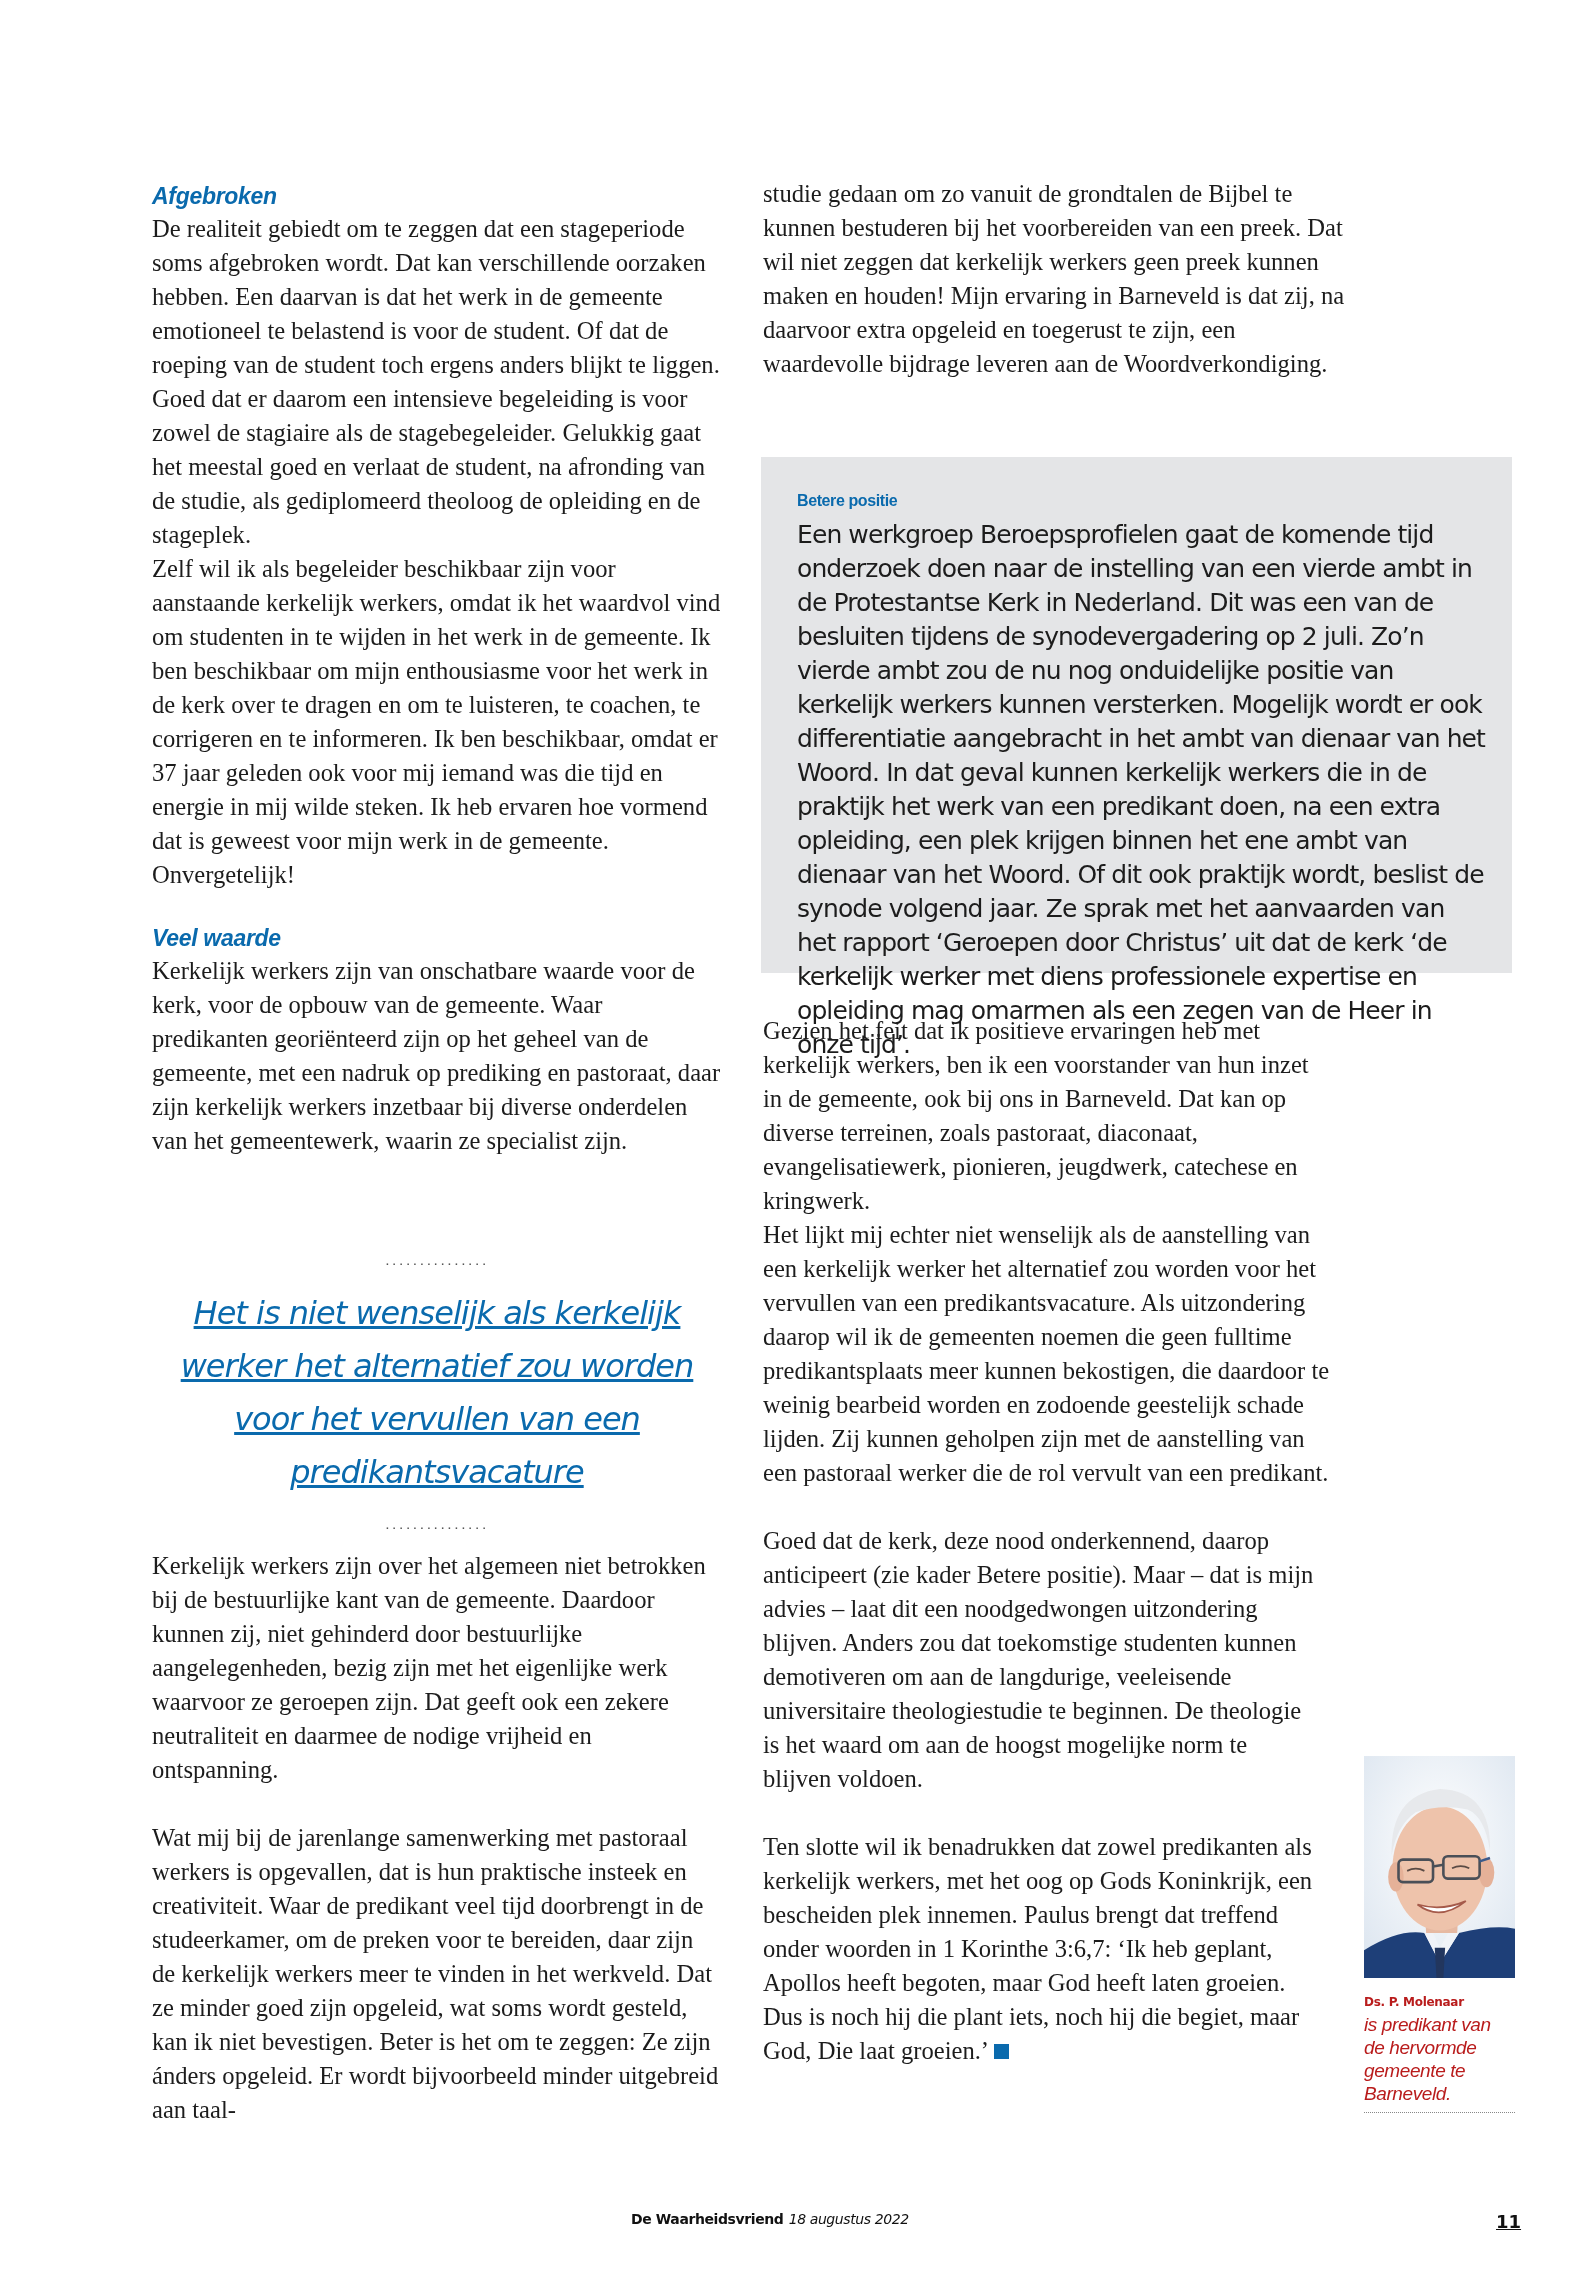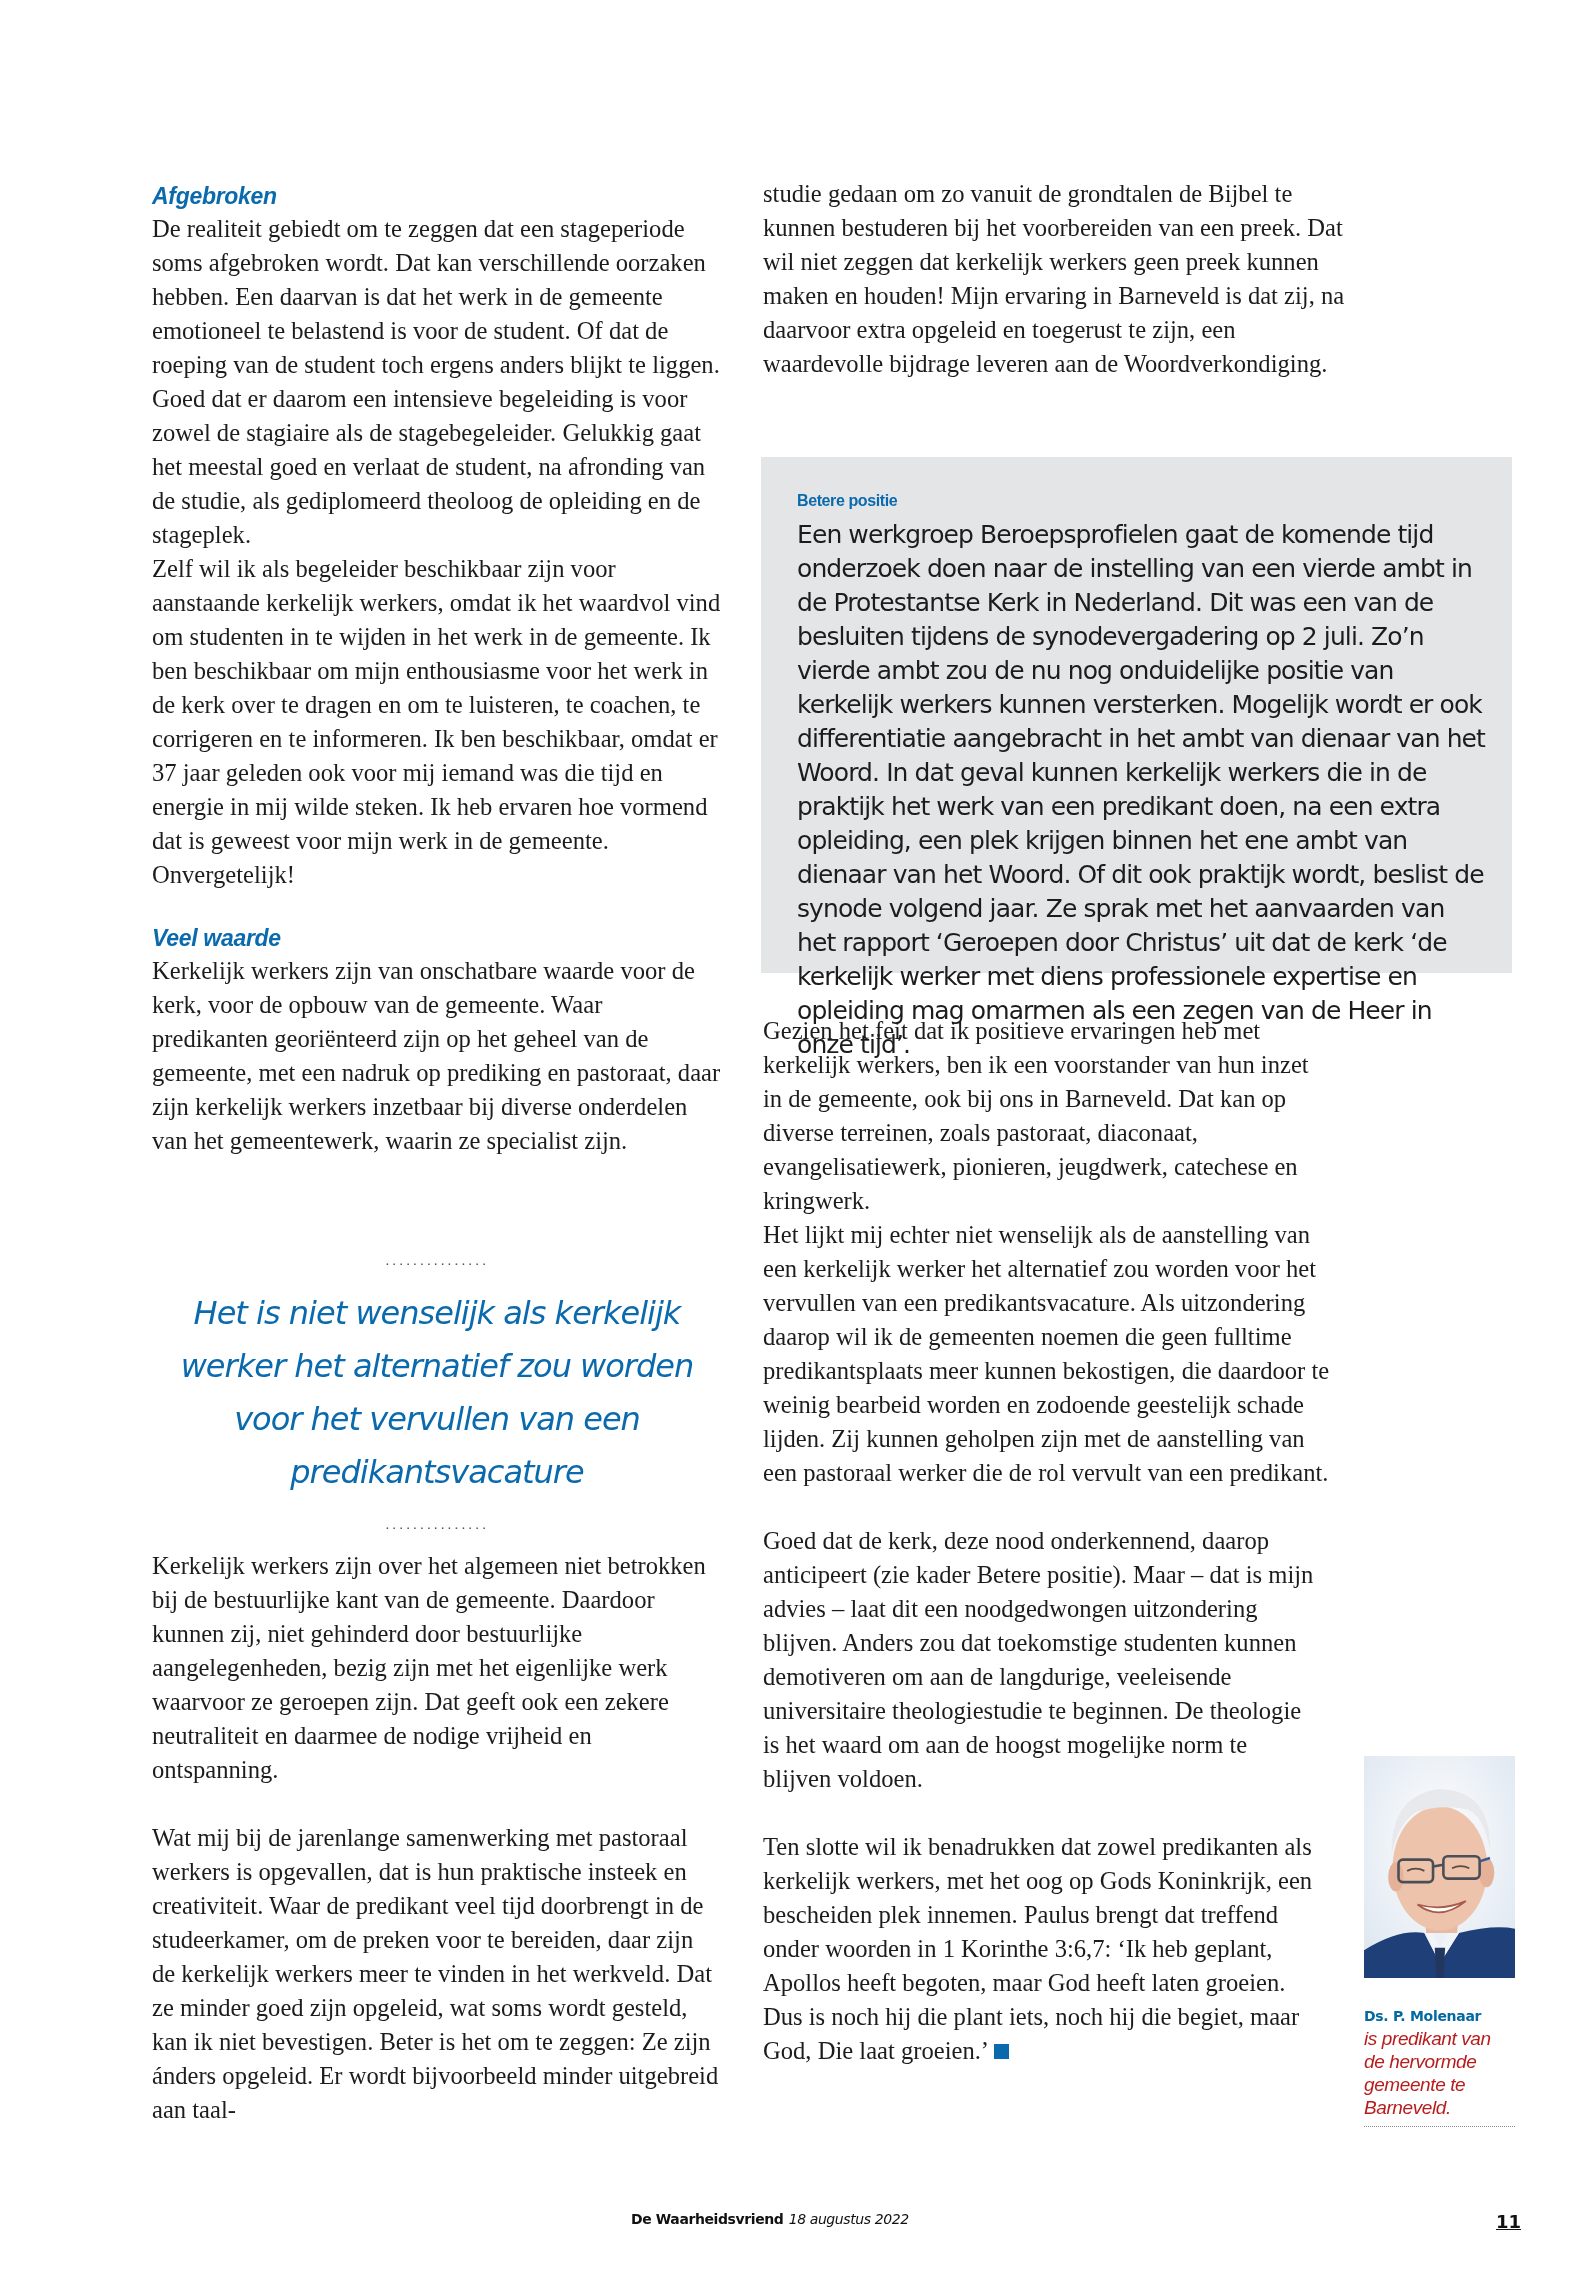--- a/index.html
+++ b/index.html
@@ -7,29 +7,29 @@
   .page { position:absolute; left:0; top:0; width:1376px; height:2295px; background:#fff; }
   .col { position:absolute; }
   .col-left { left:152px; top:181px; width:570px; }
   .col-right { left:763px; top:177px; width:587px; }
   .body-text { font-family:"Liberation Serif","DejaVu Serif",serif; font-size:24.6px; line-height:34px; color:#1c1c1c; margin:0; }
   .body-text p { margin:0; }
   .subhead { font-family:"Liberation Sans","DejaVu Sans",sans-serif; font-style:italic; font-weight:bold; color:#0a6aad; font-size:23px; line-height:31px; margin:0; letter-spacing:-0.3px; }
   .gap { height:34px; }
   .quote { position:absolute; left:152px; top:1251px; width:570px; text-align:center; }
   .quote .dots { font-family:"Liberation Sans",sans-serif; color:#555; font-size:15.5px; letter-spacing:2.6px; line-height:17.3px; }
-  .quote .qtext { font-family:"DejaVu Sans","Liberation Sans",sans-serif; font-style:italic; font-weight:300; color:#0a6aad; font-size:32px; line-height:53px; margin:19px 0 15.5px; letter-spacing:-1px; }
+  .quote .qtext { font-family:"DejaVu Sans","Liberation Sans",sans-serif; font-style:italic; font-weight:300; color:#0a6aad; font-size:32px; line-height:53px; margin:19px 0 15.5px; letter-spacing:-1px;text-decoration:underline; }
   .box { position:absolute; left:761px; top:457px; width:751px; height:516px; background:#e4e5e7; }
   .box-inner { position:absolute; left:36px; top:26px; width:690px; }
   .box-title { font-family:"Liberation Sans","DejaVu Sans",sans-serif; font-weight:bold; color:#0a6aad; font-size:16px; line-height:35px; letter-spacing:-0.4px; }
   .box-text { font-family:"DejaVu Sans","Liberation Sans",sans-serif; font-size:25px; line-height:34px; color:#1c1c1c; letter-spacing:-0.9px; }
   .endmark { display:inline-block; width:14.7px; height:14.7px; background:#0a6aad; vertical-align:baseline; margin-left:5.2px; }
   .author { position:absolute; left:1364px; top:1756px; width:151px; }
   .photo { width:151px; height:222px; background:#e9eef5; position:relative; overflow:hidden; }
-  .author-name { font-family:"DejaVu Sans","Liberation Sans",sans-serif; font-weight:bold; font-size:14px; color:#0369a1; margin-top:27px; line-height:22.4px; letter-spacing:-0.3px; }
+  .author-name { font-family:"DejaVu Sans","Liberation Sans",sans-serif; font-weight:bold; font-size:12px; color:#b91c1c; margin-top:13px; line-height:22.4px; letter-spacing:-0.3px; }
   .author-desc { font-family:Liberation Sans, sans-serif; font-style:italic; font-size:19px; color:#b91c1c; line-height:23px; letter-spacing:-0.4px; }
   .author-rule { margin-top:7px; border-top:0.9px dotted #888; width:151px; }
   .footer { position:absolute; top:2196px; left:0; width:1592px; height:26px;margin-top:15px; }
   .footer-left { position:absolute; left:631px; top:0; font-family:"DejaVu Sans","Liberation Sans",sans-serif; font-size:14px; color:#111; letter-spacing:-0.4px; }
   .footer-left .pub { font-weight:bold; }
   .footer-left .date { font-style:italic; margin-left:5.2px; }
   .footer-right { position:absolute; left:1496px; top:0; font-family:"DejaVu Sans","Liberation Sans",sans-serif; font-weight:bold; font-size:18px; color:#111;text-decoration:underline; }
 </style>
 </head>
 <body>

